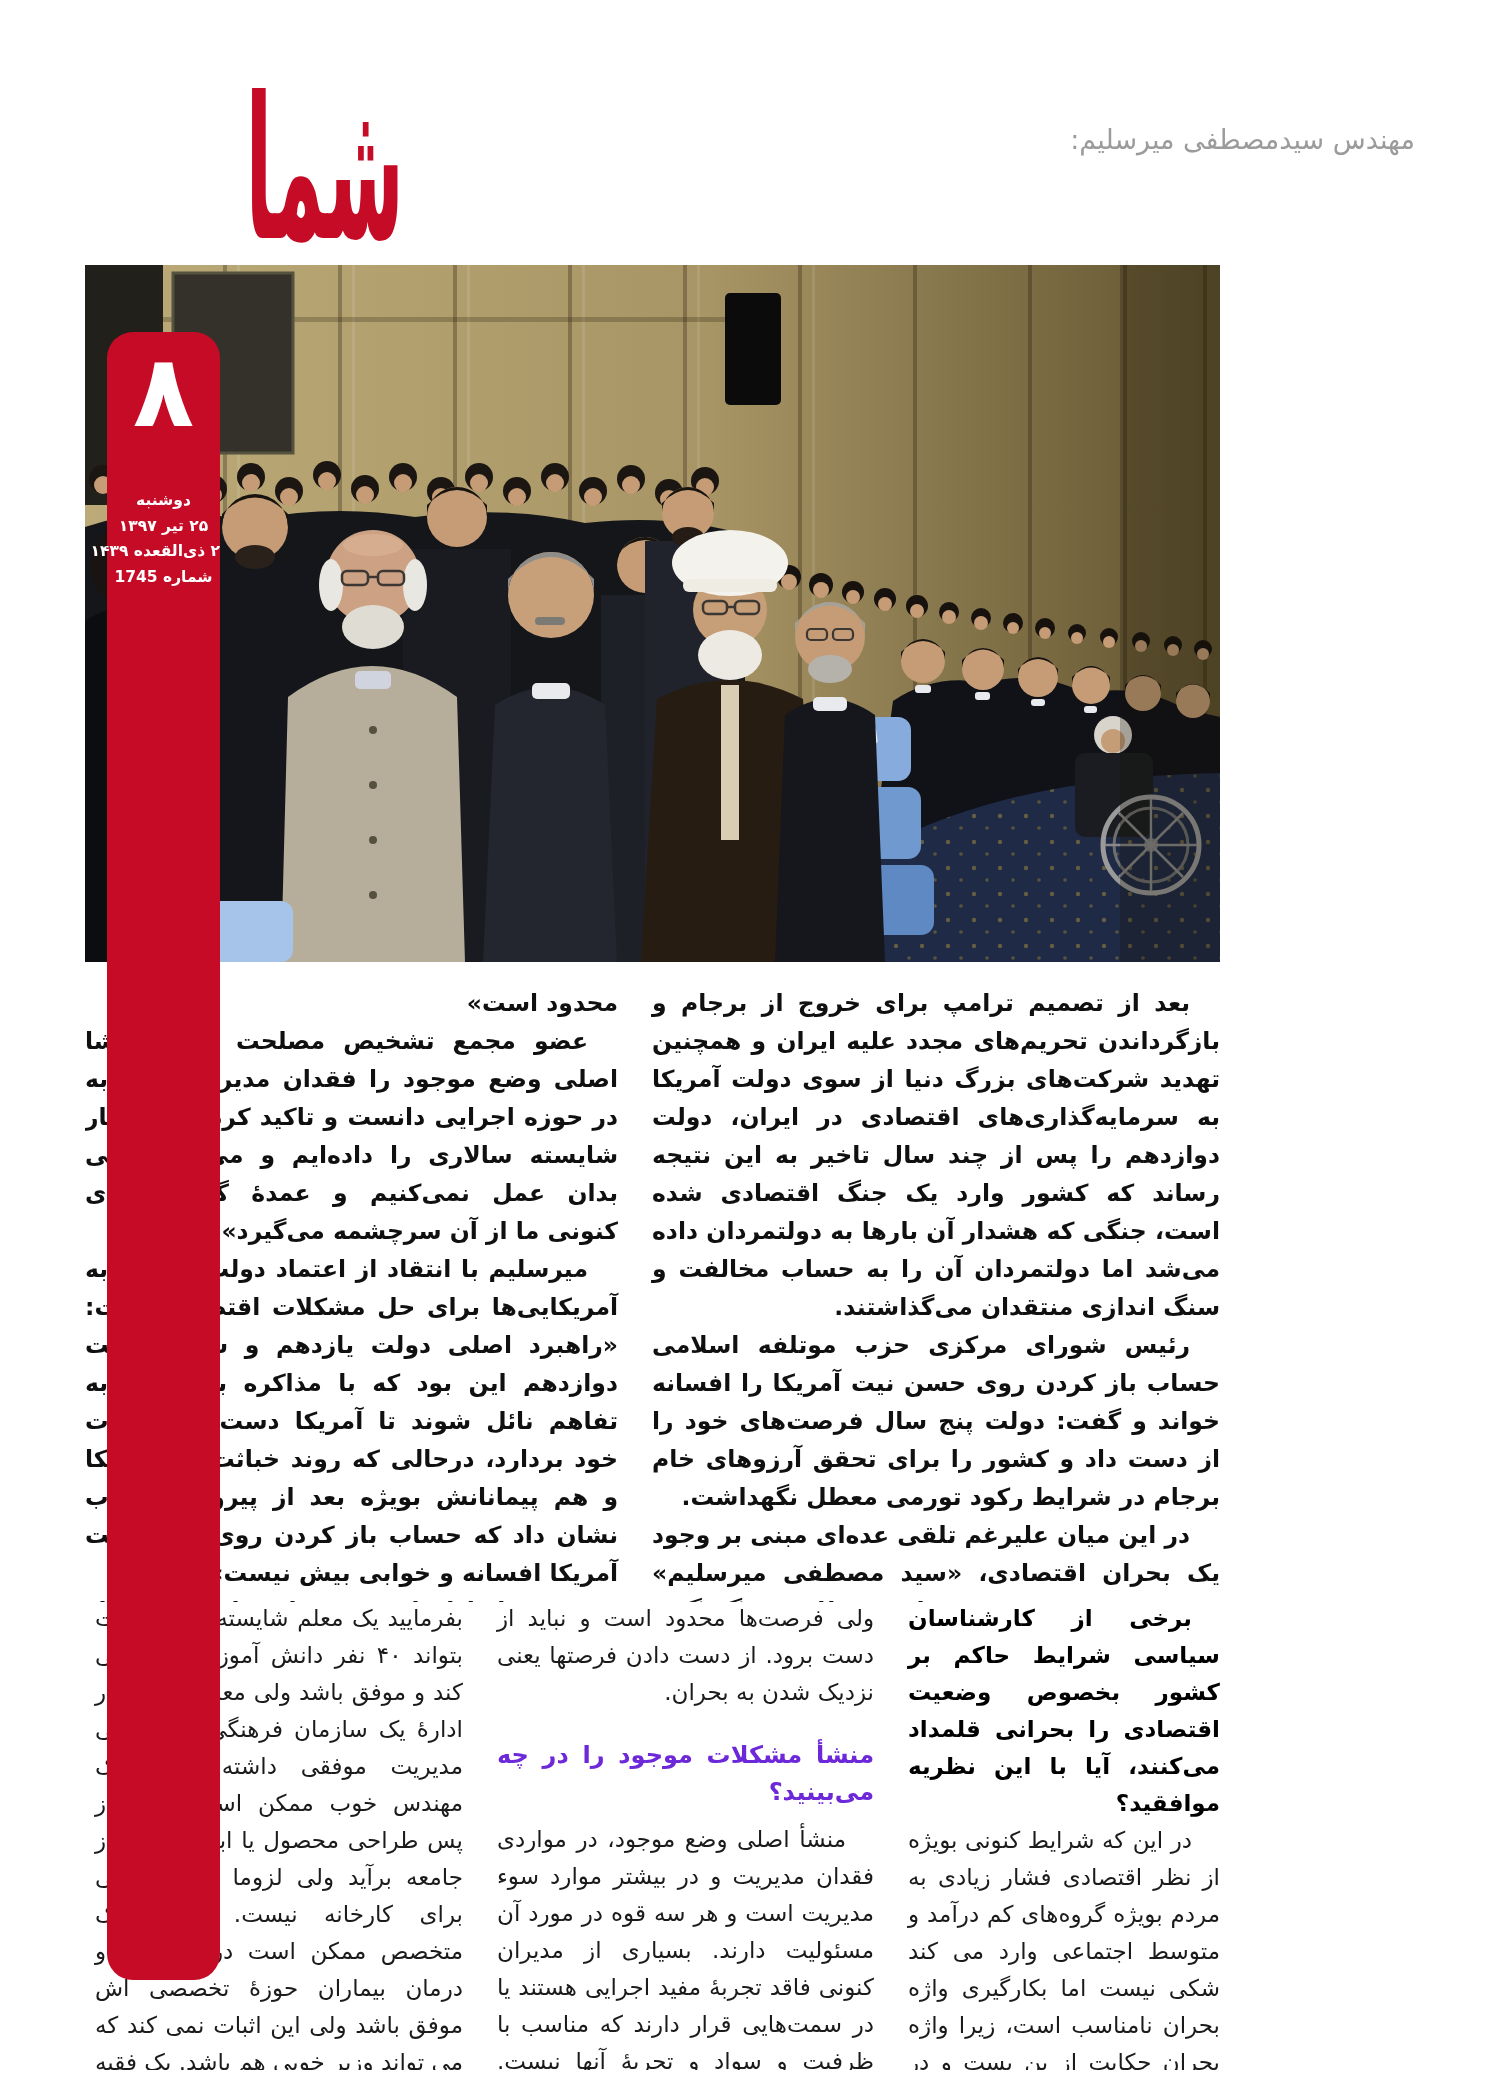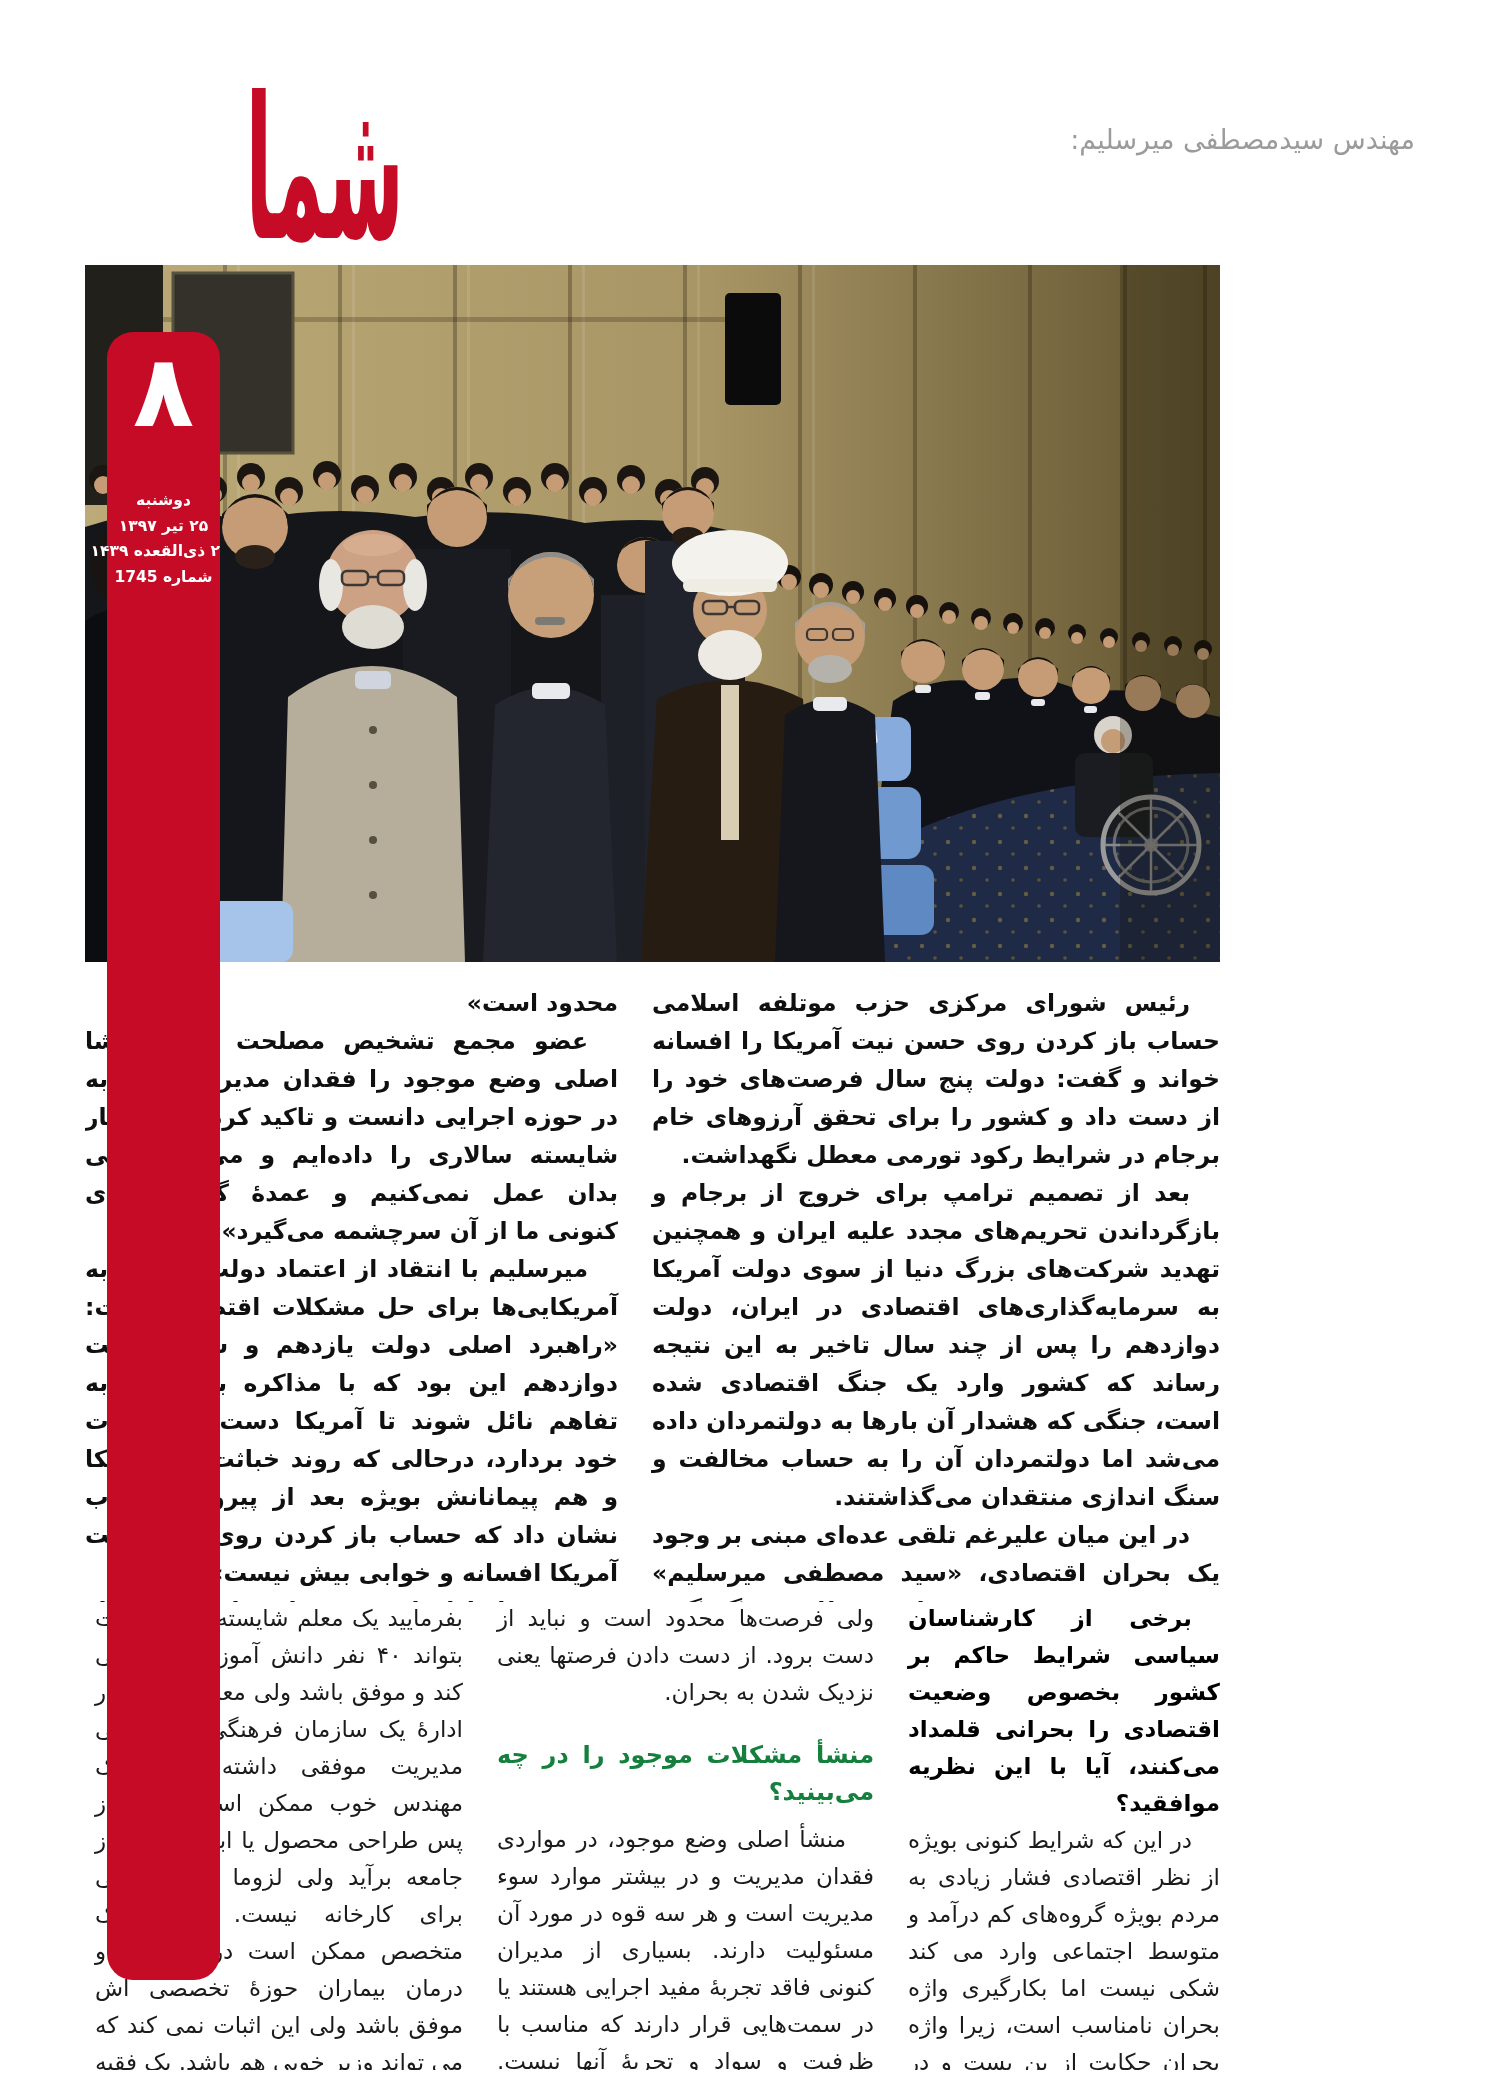--- a/index.html
+++ b/index.html
@@ -24,21 +24,21 @@
   
   .interview{position:absolute;top:1600px;right:280px;width:1135px;height:470px;overflow:hidden;
              display:flex;gap:34px;}
   .interview .c1{width:312px;flex:none;}
   .interview .c2{width:377px;flex:none;}
   .interview .c3{width:368px;flex:none;}
   .interview p{margin:0;font-size:23px;line-height:37px;font-weight:normal;color:#1b1b1b;
                text-align:justify;}
   .interview p.q{font-weight:bold;color:#000;}
   .interview p.indent{text-indent:28px;}
-  .interview p.subq{font-weight:bold;color:#15803d;font-size:24px;margin:26px 0 10px 0;}
+  .interview p.subq{font-weight:bold;color:#6d28d9;font-size:24px;margin:26px 0 10px 0;}
   
   .logo{position:absolute;top:70px;left:92px;width:320px;height:250px;
         color:#c60b26;font-size:150px;font-weight:bold;text-align:left;line-height:1;
         transform:scale(0.52,1.32);transform-origin:100% 0;direction:rtl;}
   .issue-panel{position:absolute;top:332px;left:107px;width:113px;height:1648px;
                background:#c60b26;border-radius:26px;}
   .issue-number{position:absolute;top:0px;left:0;right:0;text-align:center;
                 color:#ffffff;font-size:100px;font-weight:bold;line-height:120px;}
   .date-block{position:absolute;top:112px;left:0;right:0;text-align:center;
               color:#ffffff;font-size:15.5px;font-weight:bold;line-height:25.5px;margin-top:44px;}
@@ -300,22 +300,22 @@
       <circle cx="52" cy="300" r="46" fill="#191411"></circle>
       <ellipse cx="74" cy="308" rx="17" ry="26" fill="#b58f6a"></ellipse>
       <ellipse cx="98" cy="642" rx="19" ry="27" fill="#b58f6a"></ellipse>
 
       <rect x="1035" y="0" width="100" height="697" fill="rgba(20,14,4,0.25)"></rect>
     </svg>
   </div>
 
   <div class="lead">
     <div class="colR">
+      <p>بعد از تصمیم ترامپ برای خروج از برجام و بازگرداندن تحریم‌های مجدد علیه ایران و همچنین تهدید شرکت‌های بزرگ دنیا از سوی دولت آمریکا به سرمایه‌گذاری‌های اقتصادی در ایران، دولت دوازدهم را پس از چند سال تاخیر به این نتیجه رساند که کشور وارد یک جنگ اقتصادی شده است، جنگی که هشدار آن بارها به دولتمردان داده می‌شد اما دولتمردان آن را به حساب مخالفت و سنگ اندازی منتقدان می‌گذاشتند.</p>
       <p>رئیس شورای مرکزی حزب موتلفه اسلامی حساب باز کردن روی حسن نیت آمریکا را افسانه خواند و گفت: دولت پنج سال فرصت‌های خود را از دست داد و کشور را برای تحقق آرزوهای خام برجام در شرایط رکود تورمی معطل نگهداشت.</p>
-      <p>بعد از تصمیم ترامپ برای خروج از برجام و بازگرداندن تحریم‌های مجدد علیه ایران و همچنین تهدید شرکت‌های بزرگ دنیا از سوی دولت آمریکا به سرمایه‌گذاری‌های اقتصادی در ایران، دولت دوازدهم را پس از چند سال تاخیر به این نتیجه رساند که کشور وارد یک جنگ اقتصادی شده است، جنگی که هشدار آن بارها به دولتمردان داده می‌شد اما دولتمردان آن را به حساب مخالفت و سنگ اندازی منتقدان می‌گذاشتند.</p>
       <p>در این میان علیرغم تلقی عده‌ای مبنی بر وجود یک بحران اقتصادی، «سید مصطفی میرسلیم» عضو مجمع تشخیص مصلحت نظام در گفتگوی مشروح با مهر استفاده از واژه بحران را برای ترسیم وضعیت اقتصادی کشور مناسب نمی‌داند. میرسلیم معتقد است: «واژه بحران حکایت از بن بست و در اختیار نداشتن راه حل می کند. به نظر من برای مشکلات موجود کشور راه حل وجود دارد ولی فرصت‌ها</p>
     </div>
     <div class="colL">
       <p class="noindent">محدود است»</p>
       <p>عضو مجمع تشخیص مصلحت نظام منشا اصلی وضع موجود را فقدان مدیران با تجربه در حوزه اجرایی دانست و تاکید کرد: «ما شعار شایسته سالاری را داده‌ایم و می‌دهیم ولی بدان عمل نمی‌کنیم و عمدهٔ گرفتاری‌های کنونی ما از آن سرچشمه می‌گیرد»</p>
       <p>میرسلیم با انتقاد از اعتماد دولت یازدهم به آمریکایی‌ها برای حل مشکلات اقتصادی گفت: «راهبرد اصلی دولت یازدهم و سپس دولت دوازدهم این بود که با مذاکره با آمریکا به تفاهم نائل شوند تا آمریکا دست از شرارت خود بردارد، درحالی که روند خباثت‌های آمریکا و هم پیمانانش بویژه بعد از پیروزی انقلاب نشان داد که حساب باز کردن روی حسن نیت آمریکا افسانه و خوابی بیش نیست»</p>
       <p>وی شرایط ایجاد شده در اقتصاد را ناشی از بی‌عملی دولت روحانی دانست و گفت: «پنج سال فرصت‌های طلایی اخیر خود را از دست دادیم و کشور را برای تحقق آرزوهای خام برجام، در شرایط رکود تورمی معطل نگهداشتیم»</p>
 
     </div>
   </div>

